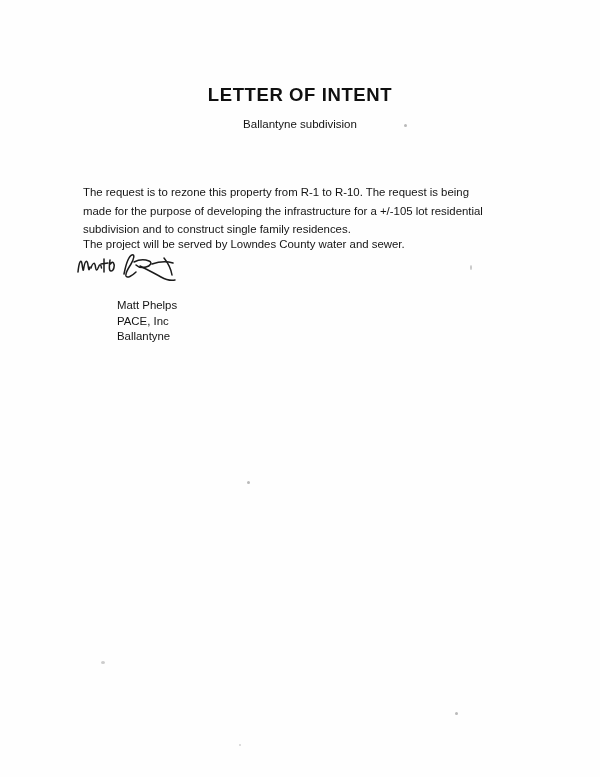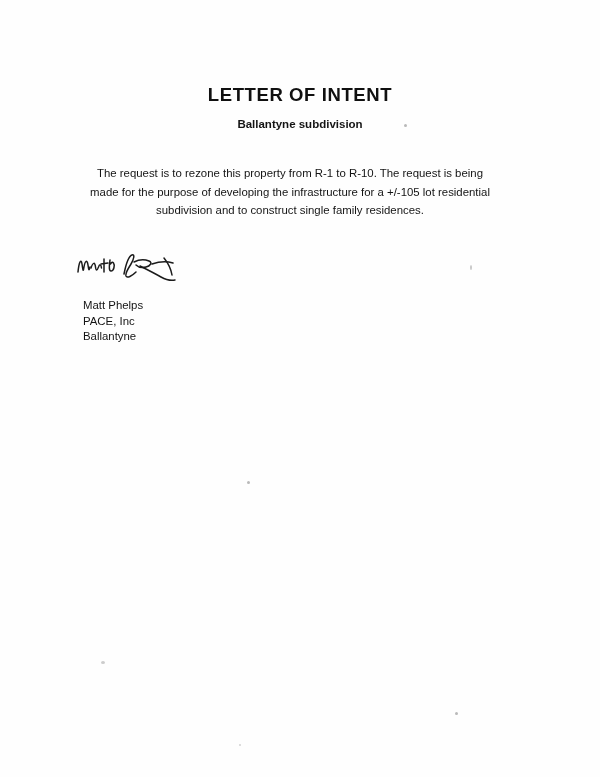--- a/index.html
+++ b/index.html
@@ -34,50 +34,50 @@
   }
   .subtitle-block {
     position: absolute;
     top: 116px;
     left: 0;
     width: 600px;
     text-align: center;
     font-size: 11.5px;
     line-height: 16px;
     color: #141414;
-    font-weight: bold;
   }
   .subtitle-line { display: block; }
   .body-block {
     position: absolute;
     left: 83px;
     width: 414px;
     font-size: 11.4px;
     line-height: 18.5px;
     color: #141414;
-    text-align: center;
+    text-align: left;
+    margin-top: 19px;
   }
   .para-1 { top: 164px; }
   .para-2 { top: 216px; }
   .signature {
     position: absolute;
     left: 76px;
     top: 250px;
     width: 110px;
     height: 38px;
   }
   .sign-block {
     position: absolute;
     left: 83px;
     top: 298px;
     font-size: 11.4px;
     line-height: 15.5px;
     color: #141414;
   }
-  .sign-line { display: block; }
+  .sign-line { display: block; margin-left: 34px; }
   .speck {
     position: absolute;
     background: #b9b9b9;
     border-radius: 50%;
   }
   .speck.s1 { left: 404px; top: 124px; width: 3px; height: 3px; }
   .speck.s2 { left: 470px; top: 265px; width: 2px; height: 5px; background:#c8c8c8; }
   .speck.s3 { left: 247px; top: 481px; width: 3px; height: 3px; }
   .speck.s4 { left: 101px; top: 661px; width: 4px; height: 3px; background:#cccccc; }
   .speck.s5 { left: 455px; top: 712px; width: 3px; height: 3px; }
@@ -89,20 +89,21 @@
 <div class="page">
 
   <div class="doc-title">LETTER OF INTENT</div>
 
   <div class="subtitle-block">
     <span class="subtitle-line">Ballantyne subdivision</span>
   </div>
 
   <div class="body-block para-1">The request is to rezone this property from R-1 to R-10.  The request is being made for the purpose of developing the infrastructure for a +/-105 lot residential subdivision and to construct single family residences.</div>
 
+  <div class="body-block para-2">The project will be served by Lowndes County water and sewer.</div>
 
   <div class="signature">
     <svg width="110" height="38" viewBox="0 0 110 38" xmlns="http://www.w3.org/2000/svg">
       <g fill="none" stroke="#1b1b1b" stroke-width="1.5" stroke-linecap="round" stroke-linejoin="round">
         <path d="M2 22 C3 12, 5 8, 6 14 C7 20, 7 23, 8 17 C9 11, 11 9, 12 15 C12.6 19, 12.8 22, 14 17"></path>
         <path d="M15 18 C17 12, 19 12, 19.5 17 C20 21, 21 21, 22.5 17 C23.5 14, 25 14, 25.5 18"></path>
         <path d="M28 9 L28 22 M25 14 L32 13"></path>
         <path d="M34 10 C33 17, 33 21, 35 21 C38 21, 39 15, 37.5 13 C36.5 11.7, 35 12.5, 34.5 14"></path>
         <path d="M48 24 C50 14, 53 6, 56 5 C59 4, 58 9, 55 14 C52 19, 49 23, 50 26 C51 28.5, 56 26, 60 22"></path>
         <path d="M58 12 C62 10, 68 9, 73 11 C77 12.6, 74 16, 70 17 C66 18, 62 17, 60 15"></path>

